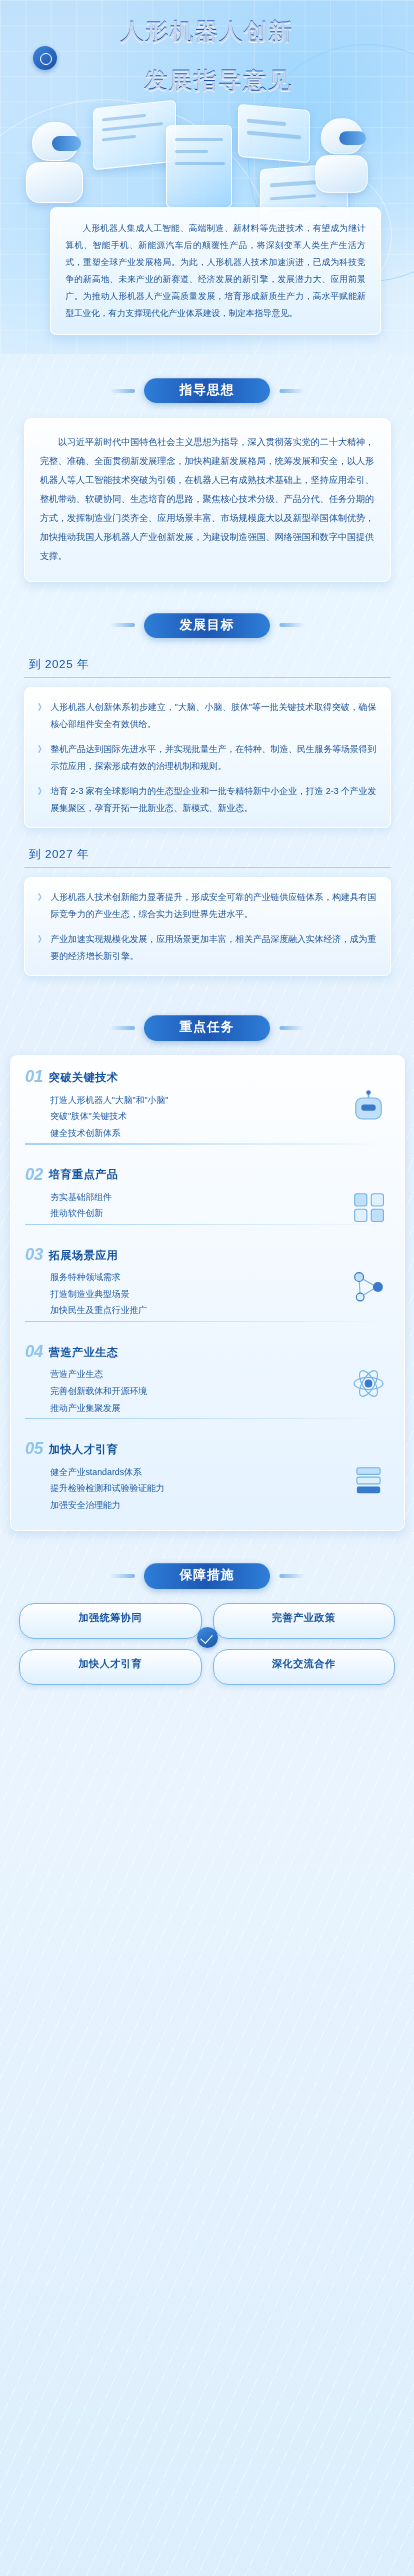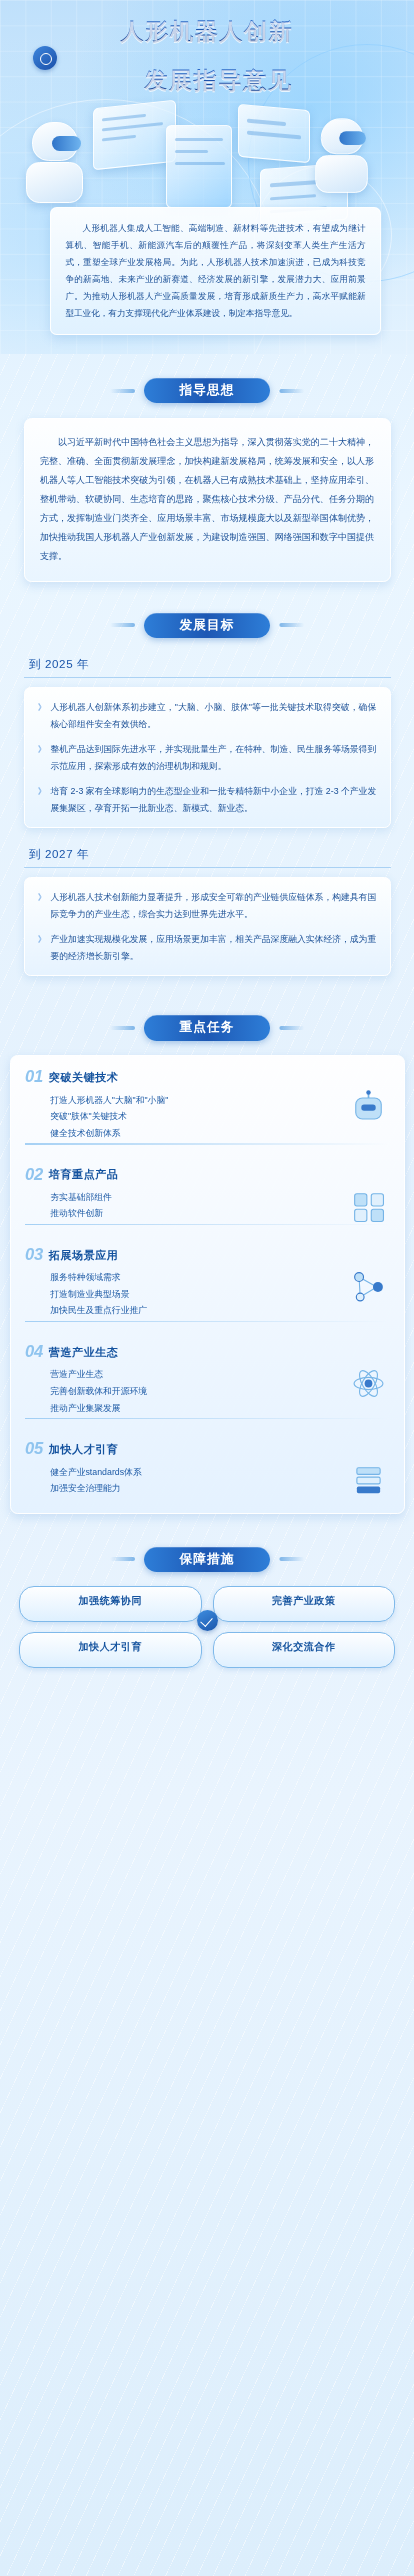--- a/index.html
+++ b/index.html
@@ -467,20 +467,21 @@
           <div class="task-rule"></div>
         </div>
 
         <div class="task">
           <div class="task-head">
             <span class="task-num">05</span>
             <span class="task-title">加快人才引育</span>
           </div>
           <div class="task-body">
             <div>健全产业standards体系</div>
+            <div>提升检验检测和试验验证能力</div>
             <div>加强安全治理能力</div>
           </div>
           <div class="task-icon">
             <svg viewBox="0 0 74 74" width="41" height="41">
               <rect x="16" y="14" width="42" height="12" rx="3" fill="#bcdff8" stroke="#6fb1e6" stroke-width="2"></rect>
               <rect x="16" y="31" width="42" height="12" rx="3" fill="#dff0fd" stroke="#6fb1e6" stroke-width="2"></rect>
               <rect x="16" y="48" width="42" height="12" rx="3" fill="#2f74c9"></rect>
             </svg>
           </div>
         </div>

